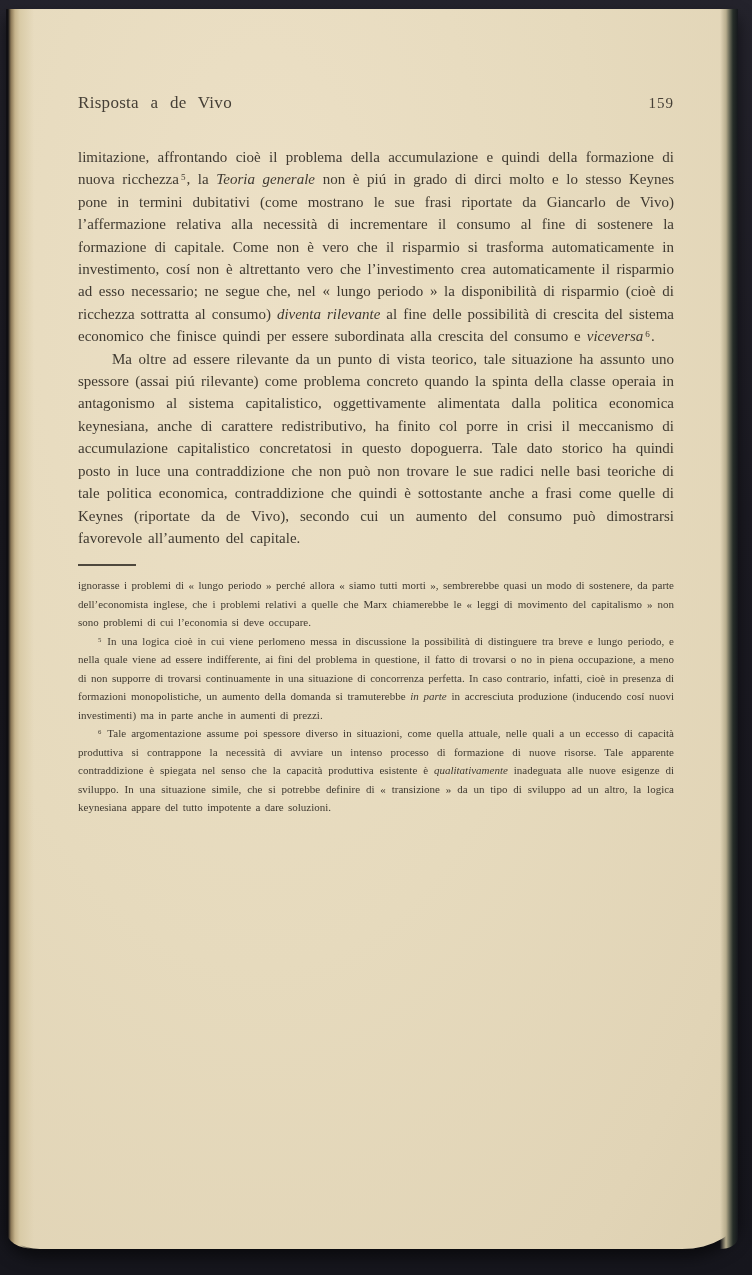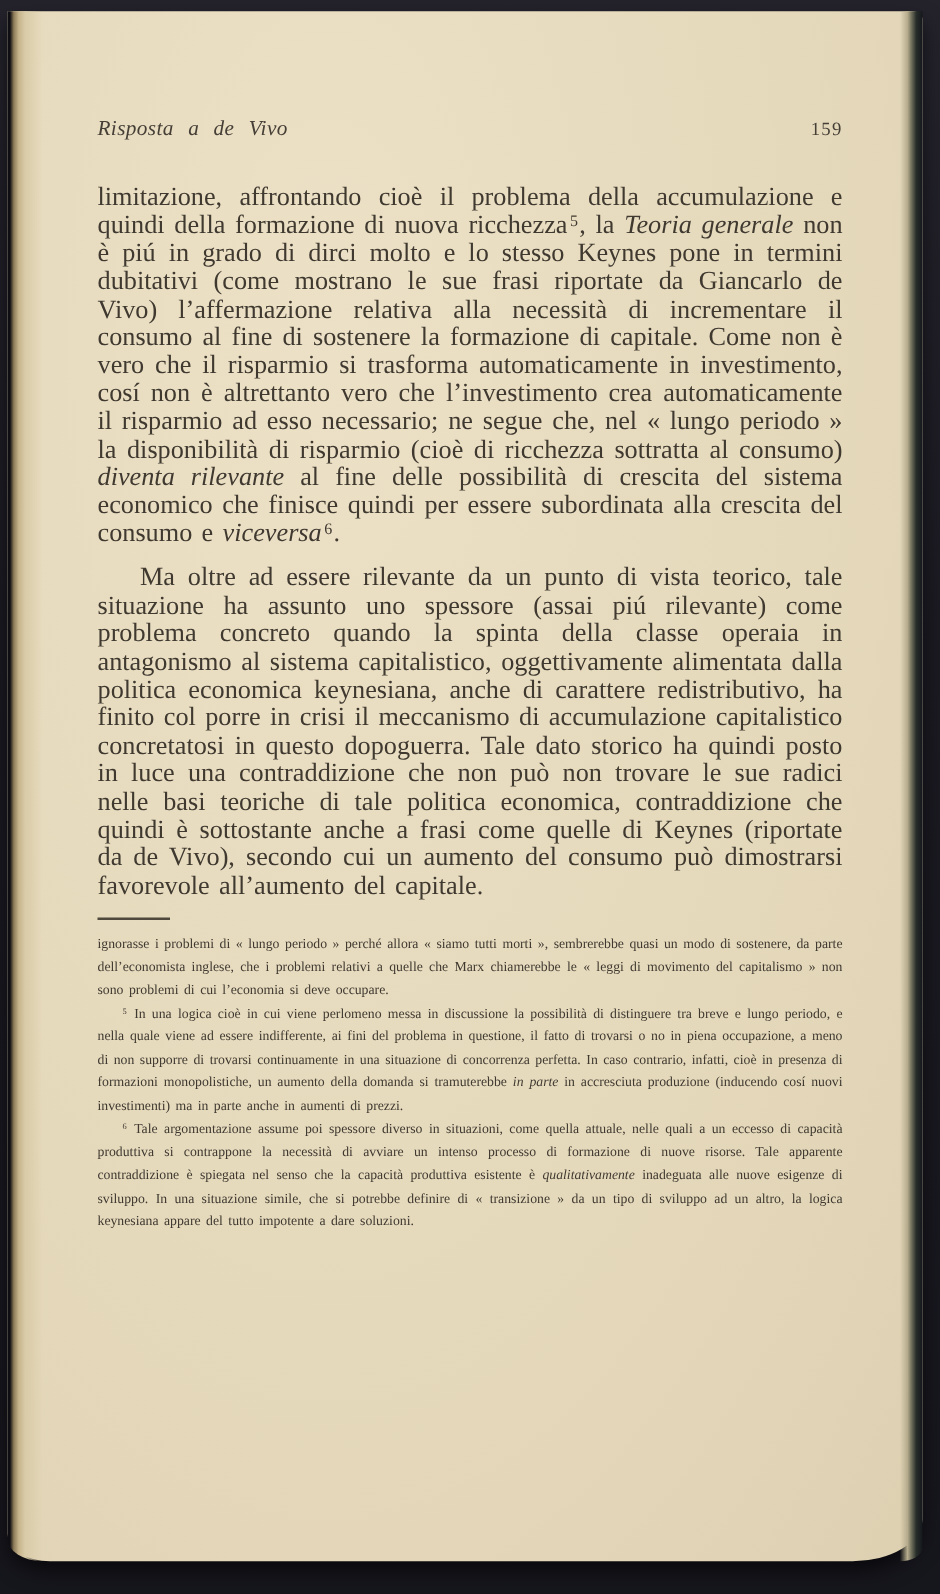--- a/index.html
+++ b/index.html
@@ -58,36 +58,35 @@
   .running-header {
     display: flex;
     justify-content: space-between;
     align-items: baseline;
     font-size: 17px;
     margin-bottom: 33px;
     color: #45403а;
     color: #453f36;
   }
   .header-title {
-    font-style: italic;
     word-spacing: 7px;
     letter-spacing: 0.3px;
   }
   .page-number {
     font-size: 15px;
     letter-spacing: 1px;
   }
   .body-text {
-    font-size: 21px;
+    font-size: 15px;
     line-height: 22.4px;
     text-align: justify;
     word-spacing: 2.2px;
   }
   .body-text p { margin: 0; }
-  .body-text p + p { margin-top: 13px; }
+  .body-text p + p { }
   p.indent { text-indent: 34px; }
   em { font-style: italic; }
   sup.fn-ref {
     font-size: 61%;
     line-height: 0;
     position: relative;
     top: -0.45em;
     vertical-align: baseline;
     margin-left: 2px;
     margin-right: 1px;

